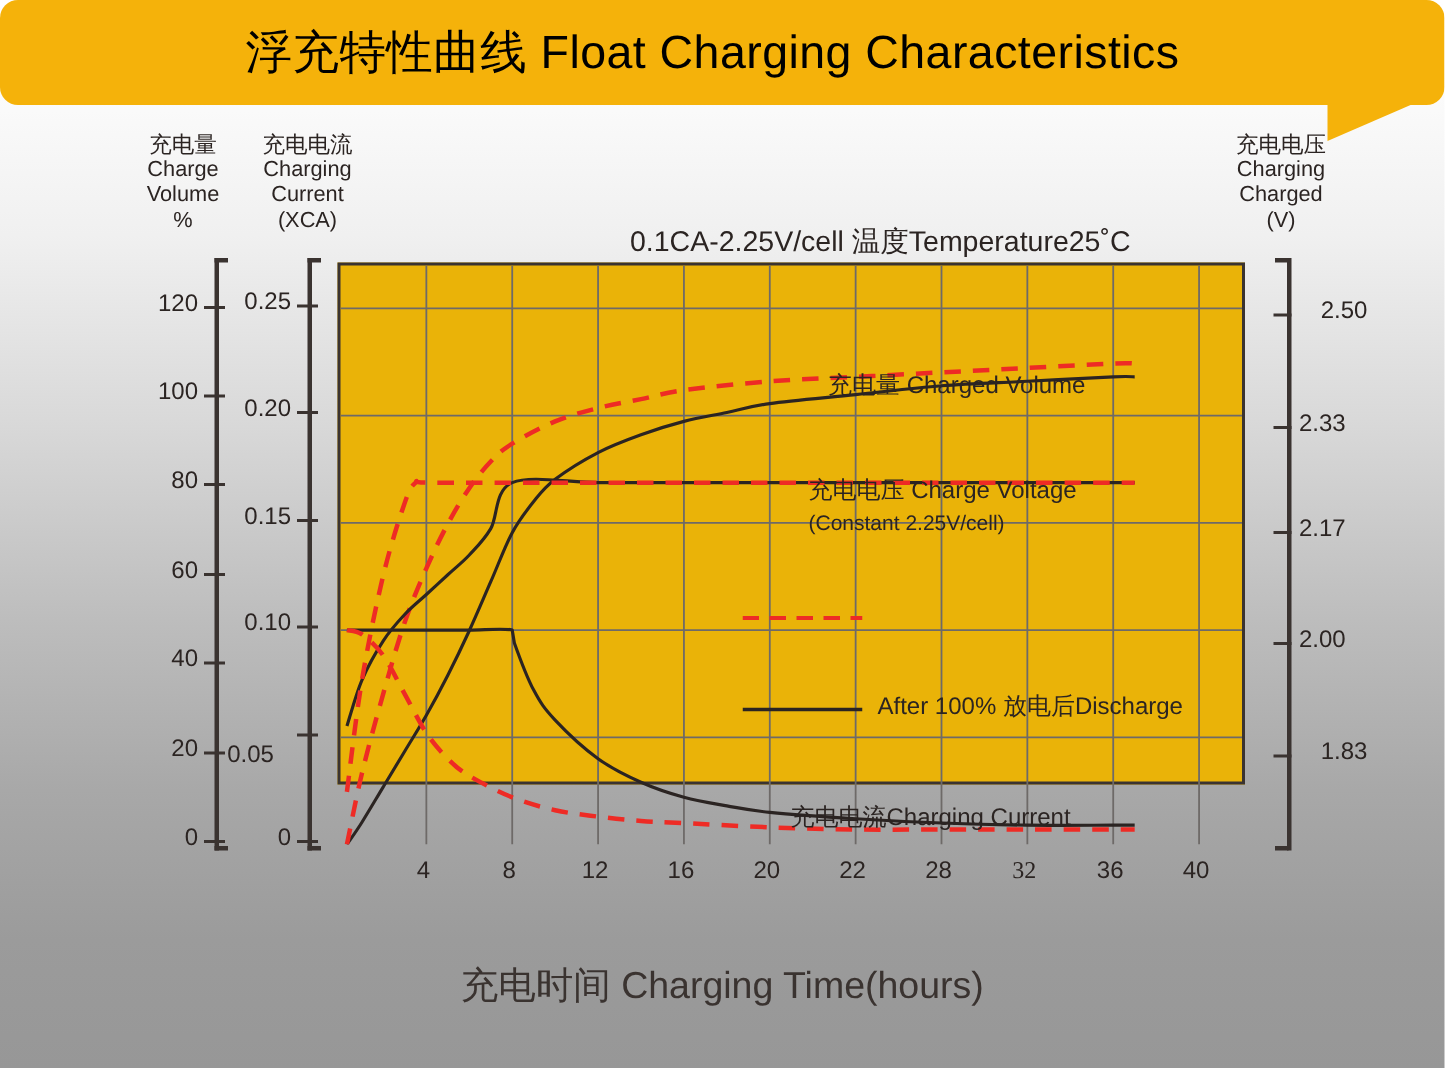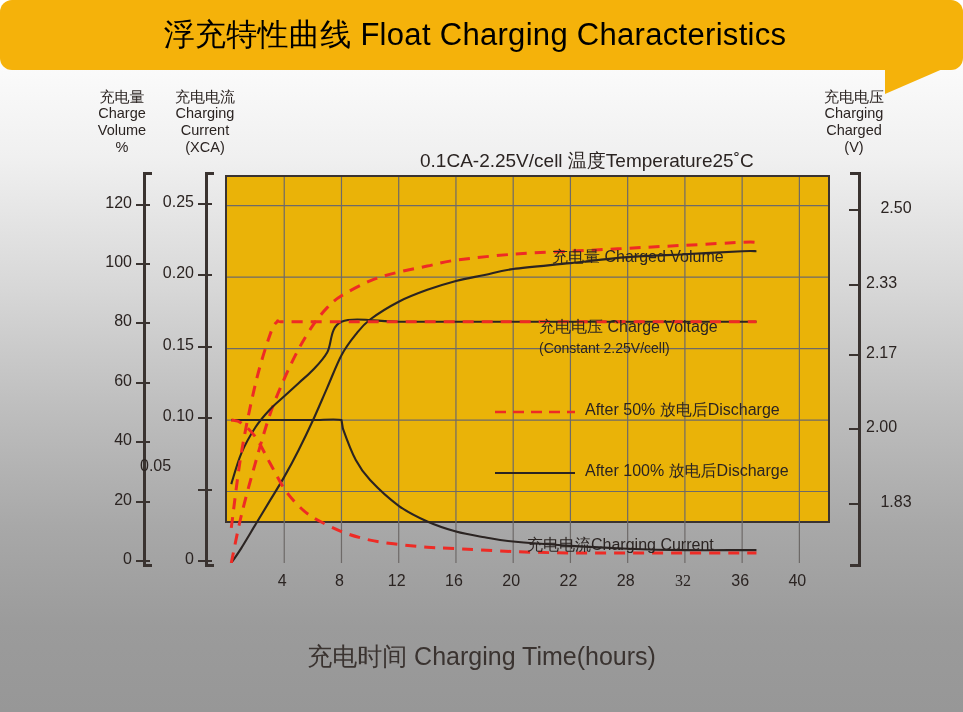--- a/index.html
+++ b/index.html
@@ -111,21 +111,21 @@
     <div class="ticklabel" style="left: 78px; top: 550px; width: 54px; text-align: right;">0</div>
     <div class="tick" style="left: 198px; top: 202.593px; width: 14px;"></div>
     <div class="ticklabel" style="left: 140px; top: 192.593px; width: 54px; text-align: right;">0.25</div>
     <div class="tick" style="left: 198px; top: 274.074px; width: 14px;"></div>
     <div class="ticklabel" style="left: 140px; top: 264.074px; width: 54px; text-align: right;">0.20</div>
     <div class="tick" style="left: 198px; top: 345.556px; width: 14px;"></div>
     <div class="ticklabel" style="left: 140px; top: 335.556px; width: 54px; text-align: right;">0.15</div>
     <div class="tick" style="left: 198px; top: 417.037px; width: 14px;"></div>
     <div class="ticklabel" style="left: 140px; top: 407.037px; width: 54px; text-align: right;">0.10</div>
     <div class="tick" style="left: 198px; top: 488.519px; width: 14px;"></div>
-    <div class="ticklabel" style="left: 140px; top: 457px; width: 54px; text-align: left;">0.05</div>
+    <div class="ticklabel" style="left: 140px; top: 495px; width: 54px; text-align: center;">0.05</div>
     <div class="tick" style="left: 198px; top: 560px; width: 14px;"></div>
     <div class="ticklabel" style="left: 140px; top: 550px; width: 54px; text-align: right;">0</div>
     <div class="tick" style="left: 849px; top: 209.091px; width: 12px;"></div>
     <div class="ticklabel" style="left: 866px; top: 199.091px; width: 60px; text-align: center;">2.50</div>
     <div class="tick" style="left: 849px; top: 283.659px; width: 12px;"></div>
     <div class="ticklabel" style="left: 866px; top: 273.659px; width: 60px; text-align: left;">2.33</div>
     <div class="tick" style="left: 849px; top: 353.841px; width: 12px;"></div>
     <div class="ticklabel" style="left: 866px; top: 343.841px; width: 60px; text-align: left;">2.17</div>
     <div class="tick" style="left: 849px; top: 428.409px; width: 12px;"></div>
     <div class="ticklabel" style="left: 866px; top: 418.409px; width: 60px; text-align: left;">2.00</div>
@@ -173,21 +173,20 @@
     </svg>
 
   <div class="anno" style="left:325px;top:70px;font-size:16px;">充电量 Charged Volume</div>
   <div class="anno" style="left:312px;top:140px;font-size:16px;">充电电压 Charge Voltage</div>
   <div class="anno" style="left:312px;top:163px;font-size:14px;">(Constant 2.25V/cell)</div>
   <div class="anno" style="left:300px;top:358px;font-size:16px;">充电电流Charging Current</div>
 
   <svg class="lg-line" style="left:268px;top:232px;" width="80" height="6">
     <line x1="0" y1="3" x2="80" y2="3" stroke="#EE2B25" stroke-width="2.6" stroke-dasharray="11 7"></line>
   </svg>
-  <div class="anno" style="left:358px;top:223px;font-size:16px;">After 50% 放电后Discharge</div>
 
   <svg class="lg-line" style="left:268px;top:293px;" width="80" height="6">
     <line x1="0" y1="3" x2="80" y2="3" stroke="#2b2422" stroke-width="2.2"></line>
   </svg>
   <div class="anno" style="left:358px;top:284px;font-size:16px;">After 100% 放电后Discharge</div>
 </div>
 
 <div id="xaxis-title">充电时间 Charging Time(hours)</div>
 
 </body></html>

